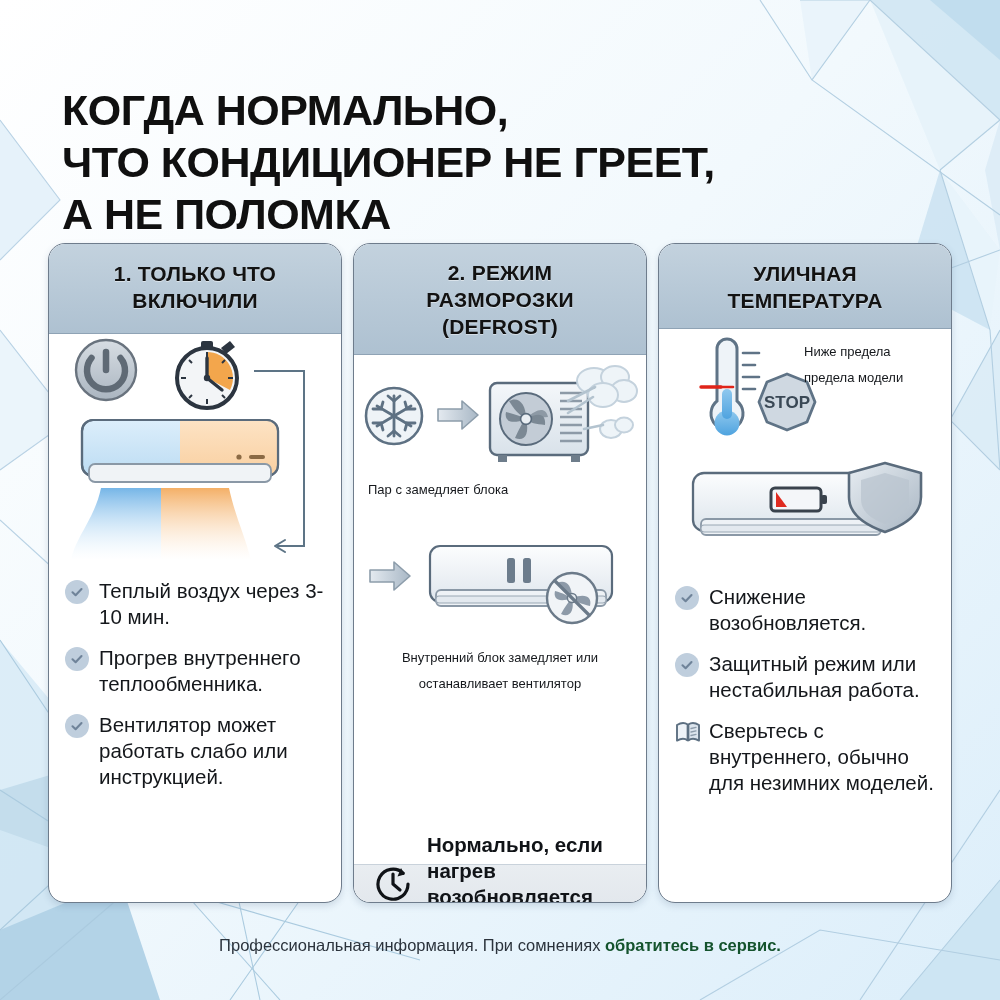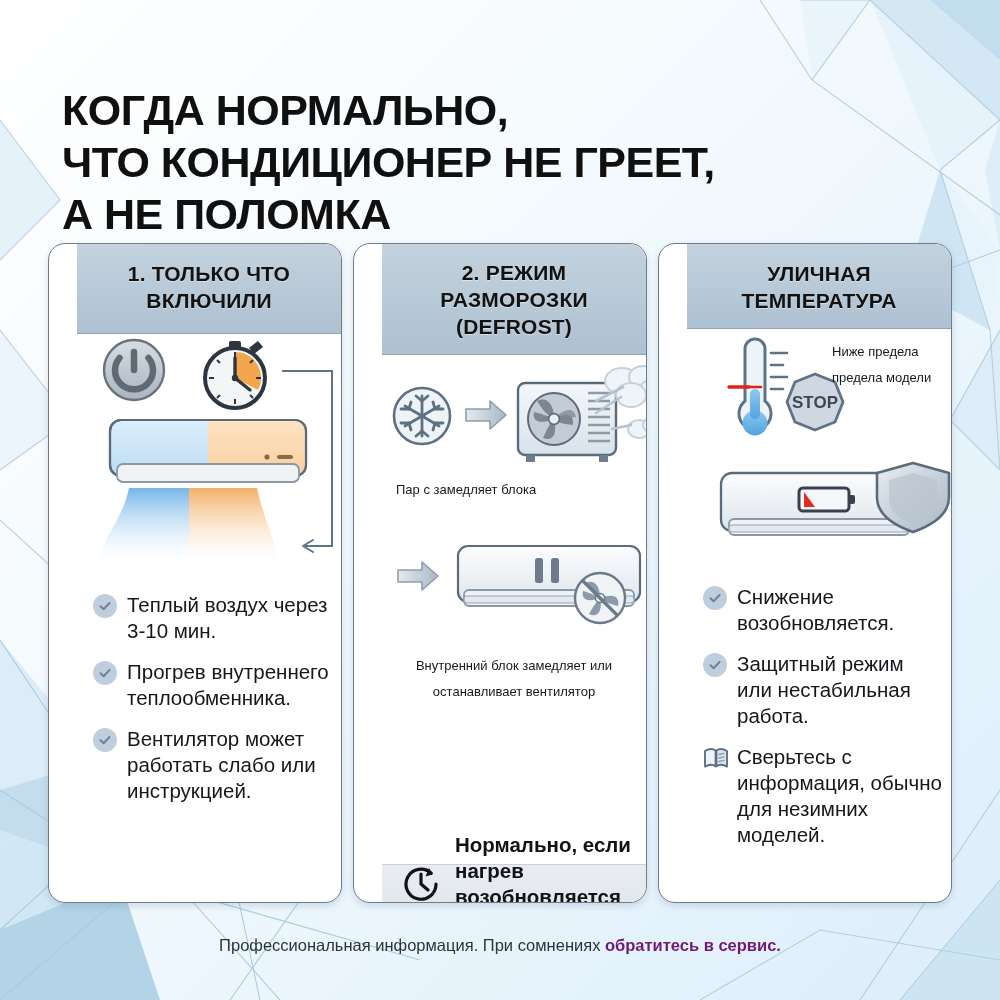--- a/index.html
+++ b/index.html
@@ -32,21 +32,20 @@
          display:flex;gap:11px;}
   .card{
     flex:1 1 0;
     border-radius:17px;
     background:#ffffff;
     border:1.4px solid #6e7c8c;
     box-shadow:0 3px 7px rgba(60,90,120,.18);
     overflow:hidden;
     display:flex;flex-direction:column;
     position:relative;
-    padding-left:28px;
   }
   .card-head{
     background:linear-gradient(180deg,#c3d2de 0%,#aec1d1 100%);
     border-bottom:1px solid #8fa3b5;
     color:#121212;
     font-weight:800;
     font-size:21px;
     line-height:27px;
     letter-spacing:.2px;
     text-align:center;
@@ -56,21 +55,21 @@
   }
   .card-head.h1{padding:16px 10px 19px;}
   .card-head.h3{padding:16px 10px 14px;}
   .card-body{flex:1;position:relative;padding:0;}
 
   
   .cap{
     font-size:13px;line-height:26px;color:#15181c;
     font-family:"Liberation Sans", sans-serif;
   }
-  .cap-c{text-align:center;margin-top:8px;}
+  .cap-c{text-align:center;}
 
   
   .bullets{position:absolute;left:16px;right:8px;}
   .bi{display:flex;align-items:flex-start;margin-bottom:15px;}
   .bi .bico{flex:0 0 26px;margin-right:8px;margin-top:2px;}
   .bi .btx{font-size:20.5px;line-height:26px;color:#14171b;}
 
   .chk{width:24px;height:24px;border-radius:50%;background:#bfcedd;
        display:flex;align-items:center;justify-content:center;}
   .chk svg{display:block;}
@@ -87,21 +86,21 @@
 
   .illus{position:absolute;}
   svg{overflow:visible;}
 
   
   .foot{
     position:absolute;left:0;right:0;top:936px;text-align:center;
     font-size:16.5px;color:#2b3views;
   }
   .foot{color:#2b333c;}
-  .foot b{font-weight:800;color:#701a75;}
+  .foot b{font-weight:800;color:#14532d;}
 </style>
 </head>
 <body>
 
 <svg id="bg-pattern" width="1000" height="1000" viewBox="0 0 1000 1000">
   <defs>
     <linearGradient id="bgg" x1="0" y1="0" x2="1" y2="1">
       <stop offset="0" stop-color="#ffffff"></stop>
       <stop offset="0.45" stop-color="#f2f9fd"></stop>
       <stop offset="1" stop-color="#dceefa"></stop>
@@ -237,21 +236,21 @@
           <g>
             <rect x="33" y="82" width="196" height="56" rx="11" fill="url(#acCool)" stroke="#5a6b7c" stroke-width="2.2"></rect>
             <path d="M131,82 h87 a11,11 0 0 1 11,11 v34 a11,11 0 0 1 -11,11 h-87 z" fill="url(#acWarm)" stroke="none"></path>
             <rect x="33" y="82" width="196" height="56" rx="11" fill="none" stroke="#5a6b7c" stroke-width="2.2"></rect>
             <rect x="40" y="126" width="182" height="18" rx="6" fill="#f0f3f6" stroke="#8a98a6" stroke-width="1.8"></rect>
             <rect x="200" y="117" width="16" height="4" rx="2" fill="#8b6a44"></rect>
             <circle cx="190" cy="119" r="2.6" fill="#8b6a44"></circle>
           </g>
         </svg>
 
-        <div class="bullets" style="top:258px">
+        <div class="bullets" style="top:244px">
           <div class="bi">
             <span class="bico">
               <span class="chk">
                   <svg width="14" height="14" viewBox="0 0 14 14">
                     <path d="M2.5,7.3 L5.6,10.2 L11.5,4" stroke="#6f8399" stroke-width="2.1" fill="none" stroke-linecap="round" stroke-linejoin="round"></path>
                   </svg>
                 </span>
             </span>
             <span class="btx">Теплый воздух через 3-10 мин.</span>
           </div>
@@ -502,21 +501,21 @@
               <svg width="26" height="22" viewBox="0 0 26 22" style="display:block;margin-top:1px">
                 <path d="M2,4 C6,1.5 10,1.5 12.6,3.6 V19.4 C10,17.3 6,17.3 2,19.6 Z" fill="#eef3f8" stroke="#5d7082" stroke-width="1.9" stroke-linejoin="round"></path>
                 <path d="M24,4 C20,1.5 16,1.5 13.4,3.6 V19.4 C16,17.3 20,17.3 24,19.6 Z" fill="#dbe4ed" stroke="#5d7082" stroke-width="1.9" stroke-linejoin="round"></path>
                 <g stroke="#8d9cab" stroke-width="1.3" stroke-linecap="round">
                   <path d="M16,7.5 L21,6.3"></path>
                     <path d="M16,11 L21,9.8"></path>
                     <path d="M16,14.5 L21,13.3"></path>
                 </g>
               </svg>
             </span>
-            <span class="btx">Сверьтесь с информация, обычно для незимних моделей.</span>
+            <span class="btx">Сверьтесь с внутреннего, обычно для незимних моделей.</span>
           </div>
         </div>
       </div>
     </div>
   </div>
 
   <div class="foot">
     <span>Профессиональная информация. При сомнениях </span><b>обратитесь в сервис.</b>
   </div>
 

